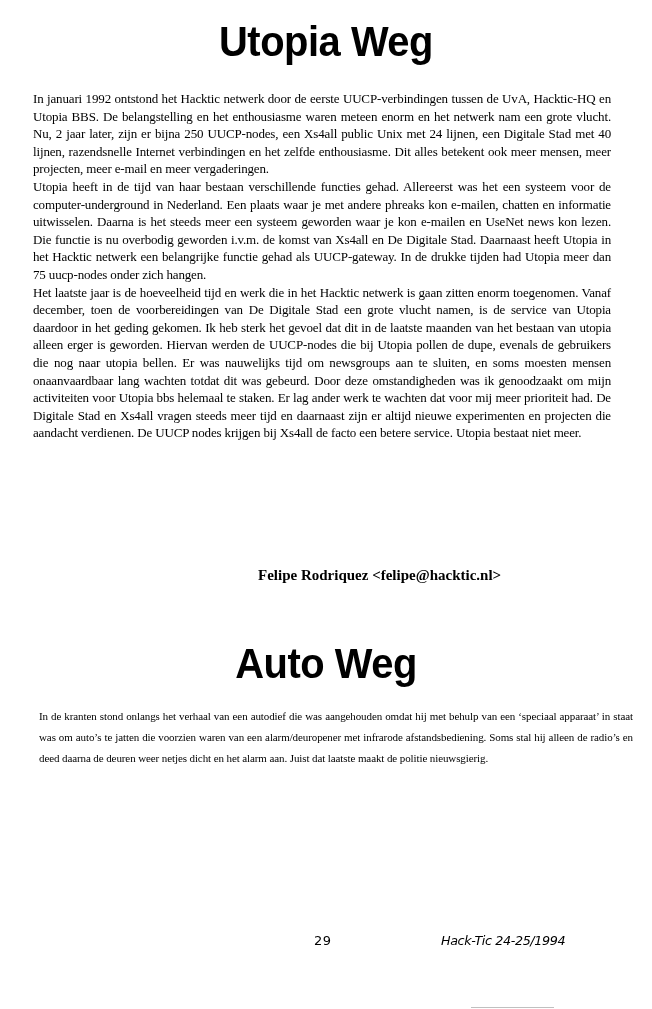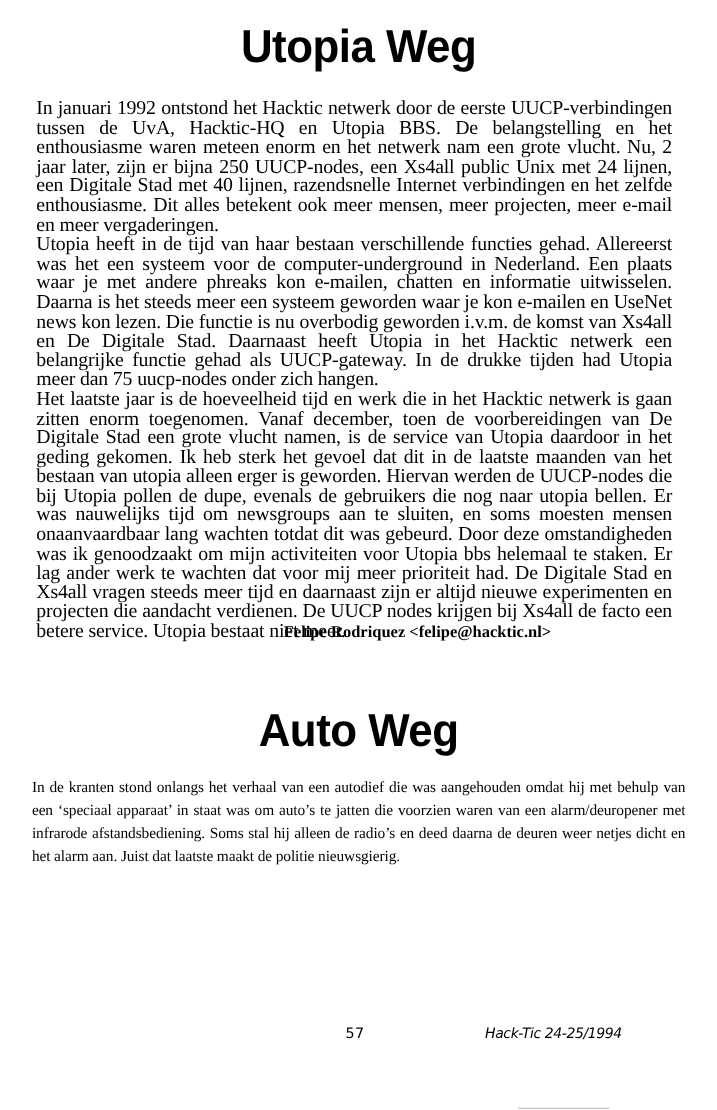--- a/index.html
+++ b/index.html
@@ -38,29 +38,29 @@
     }
     .article p {
       margin: 0;
       text-align: justify;
       text-align-last: left;
     }
     #article-1 {
       left: 33px;
       width: 578px;
       top: 90px;
-      font-size: 18px;
+      font-size: 13px;
       line-height: 17.6px;
       letter-spacing: -0.15px;
     }
     #article-2 {
-      left: 29px;
+      left: 39px;
       width: 594px;
       top: 706px;
-      font-size: 14px;
+      font-size: 11px;
       line-height: 21px;
       letter-spacing: -0.1px;
     }
     .signature {
       position: absolute;
       left: 258px;
       top: 567px;
       font-family: "Liberation Serif", serif;
       font-weight: bold;
       font-size: 15px;
@@ -107,16 +107,16 @@
 </div>
 
 <p class="signature">Felipe Rodriquez &lt;felipe@hacktic.nl&gt;</p>
 
 <h1 id="title-2" class="title">Auto Weg</h1>
 
 <div id="article-2" class="article">
   <p>In de kranten stond onlangs het verhaal van een autodief die was aangehouden omdat hij met behulp van een ‘speciaal apparaat’ in staat was om auto’s te jatten die voorzien waren van een alarm/deuropener met infrarode afstandsbediening. Soms stal hij alleen de radio’s en deed daarna de deuren weer netjes dicht en het alarm aan. Juist dat laatste maakt de politie nieuwsgierig.</p>
 </div>
 
-<span class="footer-page">57</span>
+<span class="footer-page">29</span>
 <span class="footer-issue">Hack-Tic 24-25/1994</span>
 
 <div class="scan-mark"></div>
 
 </body></html>

